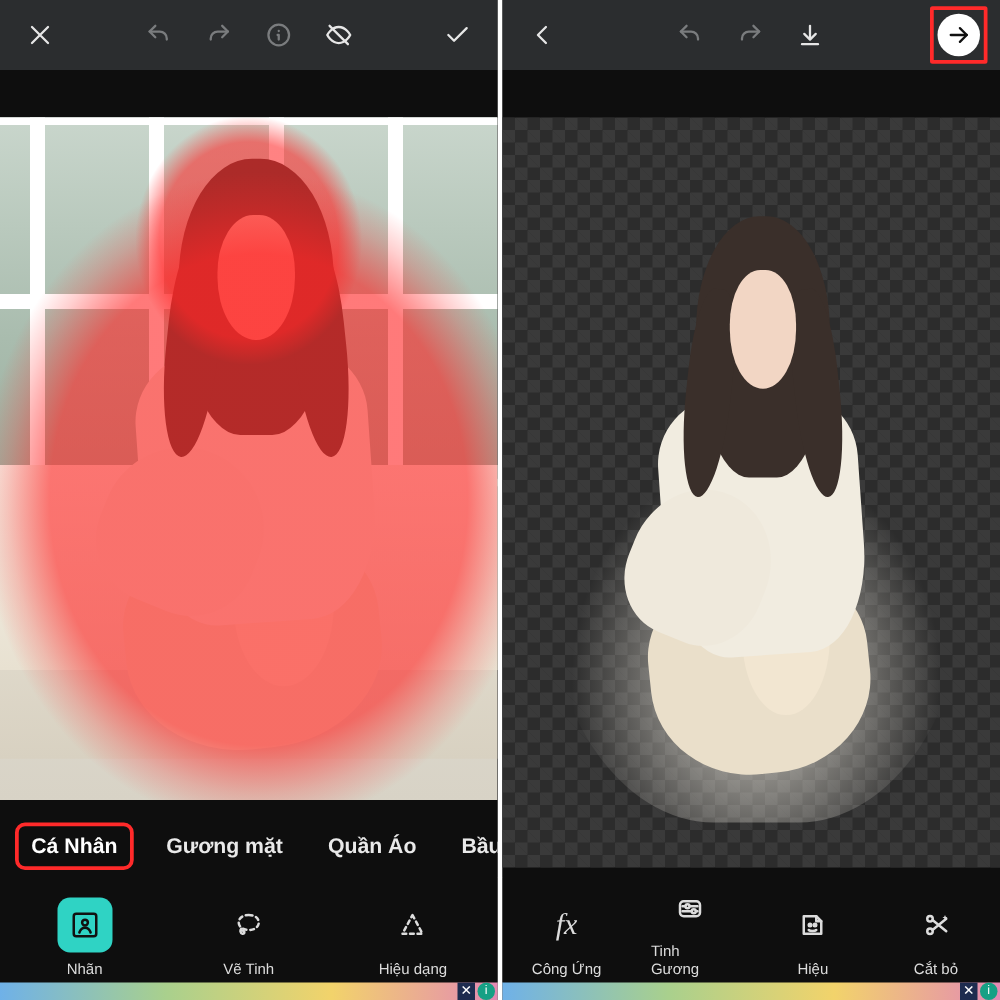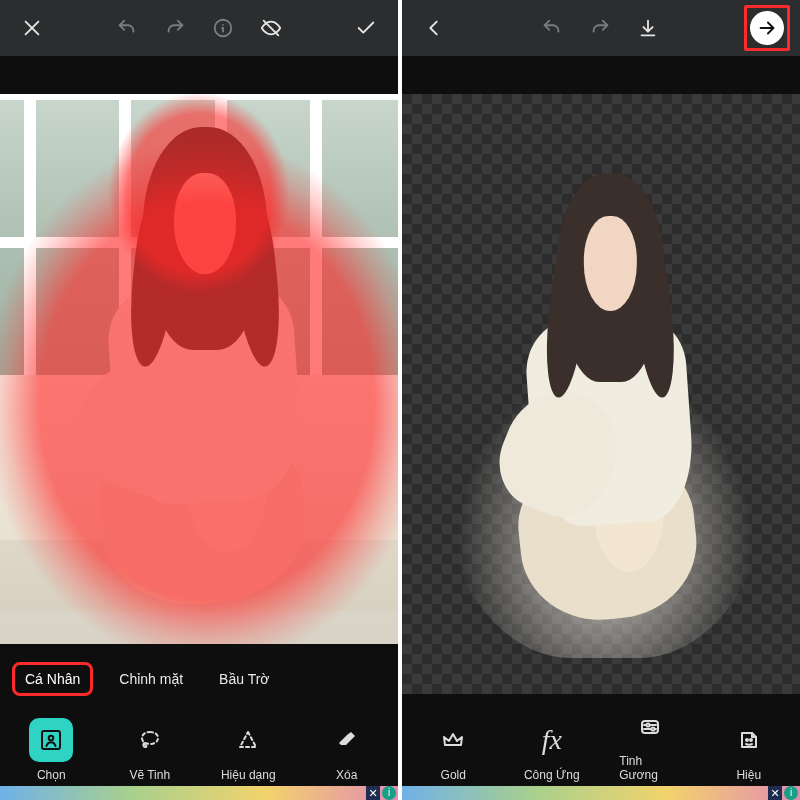--- a/index.html
+++ b/index.html
@@ -174,21 +174,21 @@
   }
 
   
   .chips {
     display:flex; gap:16px; align-items:center;
     padding:10px 12px 6px 12px;
     background:#0e0e0e;
     overflow:hidden;
   }
   .chip {
-    color:#e9e9e9; font-size:14px; font-weight:400;
+    color:#e9e9e9; font-size:17px; font-weight:700;
     padding:6px 10px; border-radius:8px; white-space:nowrap;
     cursor:pointer;
   }
   .chip.active { color:#fff; }
 
   
   .toolbar {
     display:flex; justify-content:space-around; align-items:flex-end;
     padding:6px 2px 4px 2px;
     background:#0e0e0e;
@@ -199,21 +199,21 @@
     color:#dcdcdc; font-size:12px;
     width:62px;
     cursor:pointer;
   }
   .tool .ti {
     width:44px; height:44px; display:flex; align-items:center; justify-content:center;
     border-radius:8px;
   }
   .tool.active .ti { background:#2fd3c4; color:#111; border-radius:10px; }
   .tool svg { width:24px; height:24px; stroke:currentColor; fill:none; stroke-width:2; stroke-linecap:round; stroke-linejoin:round;}
-  .tool .fx { font-family: Georgia, 'Times New Roman', serif; font-style: italic; font-size: 28px; color:#dcdcdc; }
+  .tool .fx { font-family: Georgia, 'Times New Roman', serif; font-style: italic; font-size: 24px; color:#dcdcdc; }
 
   
   .adstrip {
     height:14px;
     display:flex; justify-content:flex-end; align-items:center;
     background: linear-gradient(90deg,#6fb1e8,#a9d08d,#f2d36b,#e48ab4);
   }
   .adstrip .closex{
     width:14px;height:14px;background:#1e2c4f;color:#fff;font-size:11px;line-height:14px;text-align:center;
   }
@@ -284,60 +284,52 @@
         <div class="arm"></div>
         <div class="hair"></div>
         <div class="face"></div>
       </div>
       <div class="red-overlay"></div>
     </div>
   </div>
 
   <div class="chips">
     <span class="chip active highlight">Cá Nhân</span>
-    <span class="chip">Chỉnh mặt</span>
+    <span class="chip">Gương mặt</span>
+    <span class="chip">Quần Áo</span>
     <span class="chip">Bầu Trờ</span>
   </div>
 
   <div class="toolbar">
     <div class="tool active">
       <div class="ti">
         <svg viewBox="0 0 24 24">
             <rect x="3" y="3" width="18" height="18" rx="2"></rect>
             <circle cx="12" cy="10" r="2.3"></circle>
             <path d="M7.5 18c.8-2.5 2.6-3.8 4.5-3.8s3.7 1.3 4.5 3.8"></path>
           </svg>
       </div>
-      <span>Chọn</span>
+      <span>Nhãn</span>
     </div>
     <div class="tool">
       <div class="ti">
         <svg viewBox="0 0 24 24">
             <path stroke-dasharray="3 3" d="M12 4c5 0 8 2.7 8 6s-3 6-8 6-8-2.7-8-6 3-6 8-6z"></path>
             <path d="M6 15c-1 1.3-1 3.5 1 4 1.8.4 2-2 .3-2.4"></path>
           </svg>
       </div>
       <span>Vẽ Tinh</span>
     </div>
     <div class="tool">
       <div class="ti">
         <svg viewBox="0 0 24 24">
             <path stroke-dasharray="3 3" d="M12 4l8 15H4z"></path>
           </svg>
       </div>
       <span>Hiệu dạng</span>
-    </div>
-    <div class="tool">
-      <div class="ti">
-        <svg viewBox="0 0 24 24">
-            <path d="M16 4l4 4-9 9H6l-2-2 8-8z" fill="currentColor" stroke="none"></path>
-            <path d="M16 4l4 4-9 9H6l-2-2 8-8" stroke="#0e0e0e" stroke-width="0"></path>
-          </svg>
-      </div>
-      <span>Xóa</span>
     </div>
   </div>
 
   <div class="adstrip">
     <div class="closex">✕</div>
     <div class="info">i</div>
   </div>
 </div>
 
 <div class="divider"></div>
@@ -398,28 +390,20 @@
           <div class="hair"></div>
           <div class="face"></div>
         </div>
       </div>
     </div>
   </div>
 
   <div class="toolbar">
     <div class="tool">
       <div class="ti">
-        <svg viewBox="0 0 24 24">
-            <path d="M4 17l-1-8 5 4 4-7 4 7 5-4-1 8z"></path>
-          </svg>
-      </div>
-      <span>Gold</span>
-    </div>
-    <div class="tool">
-      <div class="ti">
           <span class="fx">fx</span>
         </div>
       <span>Công Ứng</span>
     </div>
     <div class="tool">
       <div class="ti">
         <svg viewBox="0 0 24 24">
             <rect x="4" y="7" width="16" height="12" rx="3"></rect>
             <circle cx="10" cy="11" r="1.6"></circle>
             <circle cx="15" cy="15" r="1.6"></circle>
@@ -433,19 +417,30 @@
         <svg viewBox="0 0 24 24">
             <path d="M5 5h10l4 4v10H5z"></path>
             <path d="M15 5v4h4"></path>
             <circle cx="10" cy="12" r="1"></circle>
             <circle cx="14" cy="12" r="1"></circle>
             <path d="M9 16c1 1 5 1 6 0"></path>
           </svg>
       </div>
       <span>Hiệu</span>
     </div>
+    <div class="tool">
+      <div class="ti">
+        <svg viewBox="0 0 24 24">
+            <circle cx="7" cy="7" r="2.2"></circle>
+            <circle cx="7" cy="17" r="2.2"></circle>
+            <path d="M9 8l11 9M9 16l11-9"></path>
+            <path d="M19 4l.6 1.4L21 6l-1.4.6L19 8l-.6-1.4L17 6l1.4-.6z" fill="currentColor" stroke="none"></path>
+          </svg>
+      </div>
+      <span>Cắt bỏ</span>
+    </div>
   </div>
 
   <div class="adstrip">
     <div class="closex">✕</div>
     <div class="info">i</div>
   </div>
 </div>
 
 </body></html>

